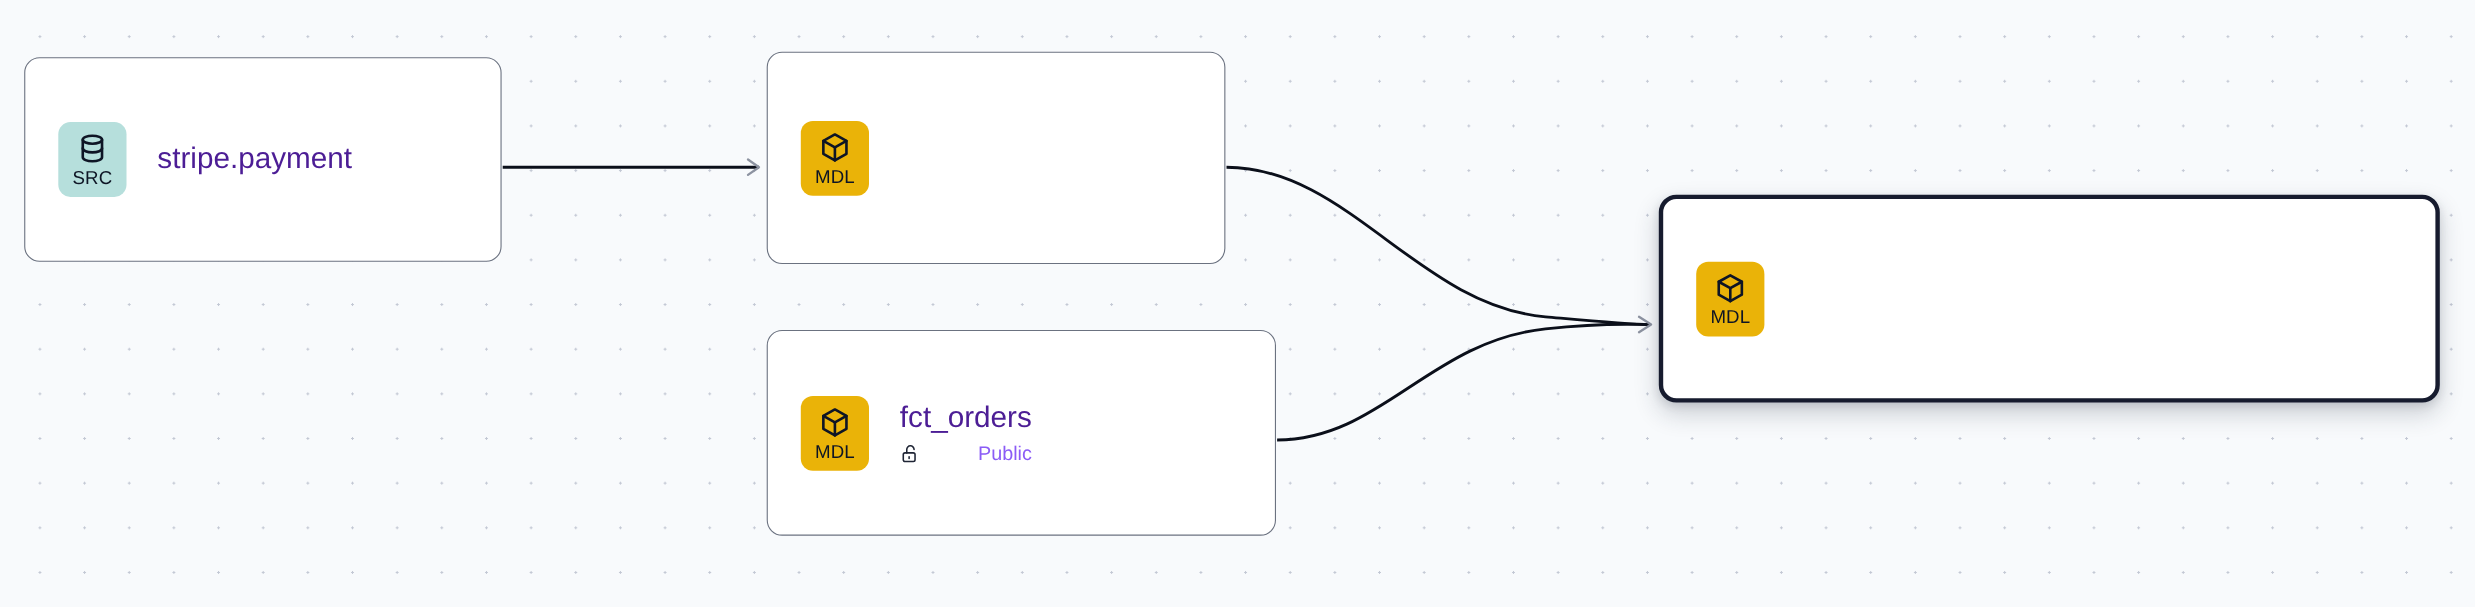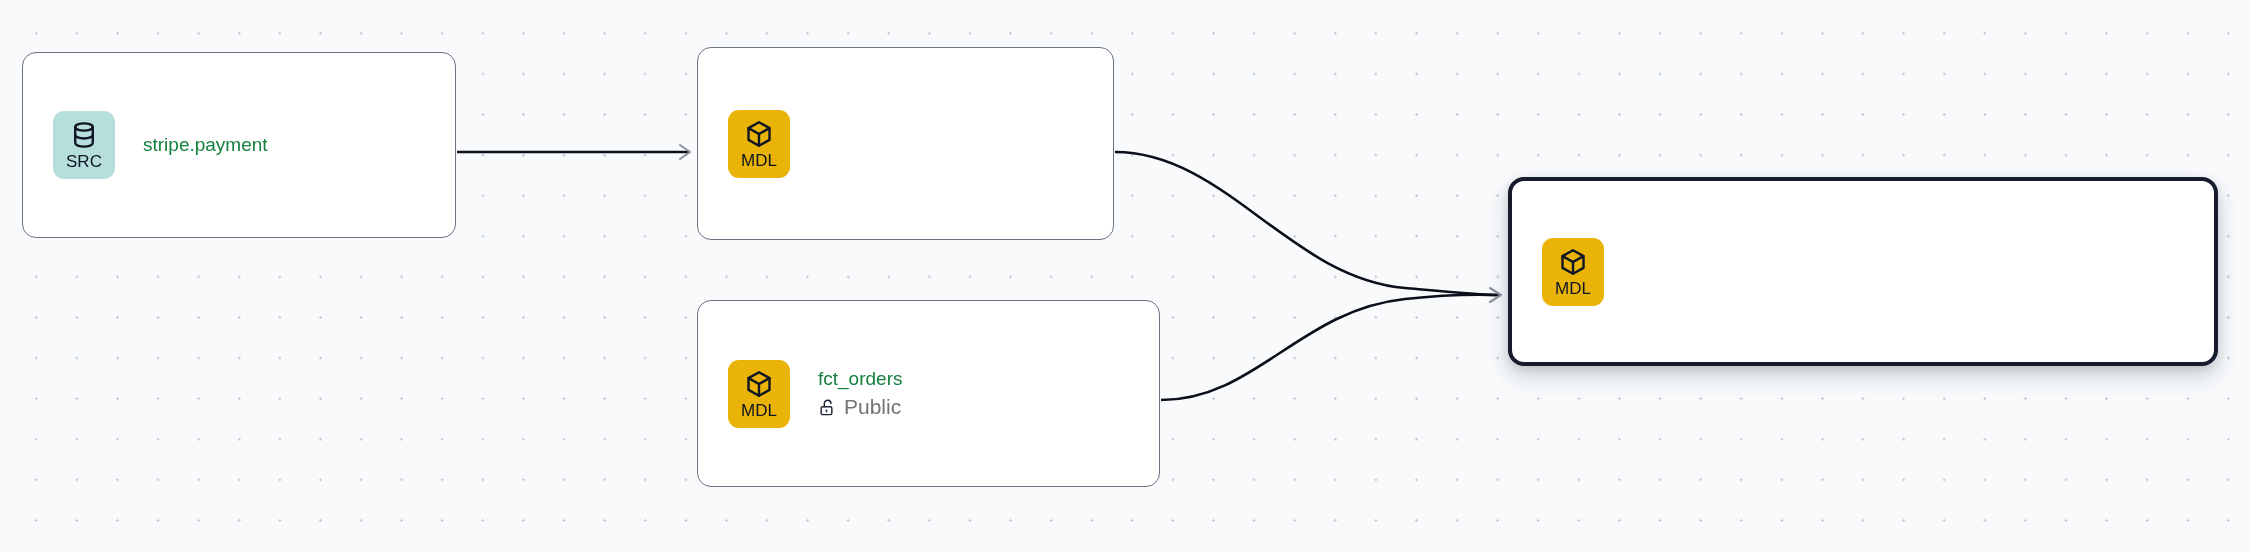--- a/index.html
+++ b/index.html
@@ -54,33 +54,34 @@
     font-family:"Liberation Sans","DejaVu Sans",sans-serif;
   }
 
   .label-wrap{
     margin-left:28px;
     display:flex;
     flex-direction:column;
     justify-content:center;
   }
   .title{
-    font-size:19px;
-    color:#15803d;
+    font-size:27px;
+    color:#4c1d95;
     line-height:1.15;
     white-space:nowrap;
   }
   .meta{
     display:flex;
     align-items:center;
     gap:7px;
     margin-top:6px;
-    font-size:21px;
-    color:#737373;
+    font-size:18px;
+    color:#8b5cf6;
     white-space:nowrap;
+    justify-content:space-between;
   }
   .meta svg{display:block;flex:0 0 auto;}
 </style>
 </head>
 <body>
 
 <div id="canvas"></div>
 
 <svg id="edges" viewBox="0 0 2250 552">
   <g fill="none" stroke="#0b0f1a" stroke-width="2.6">

